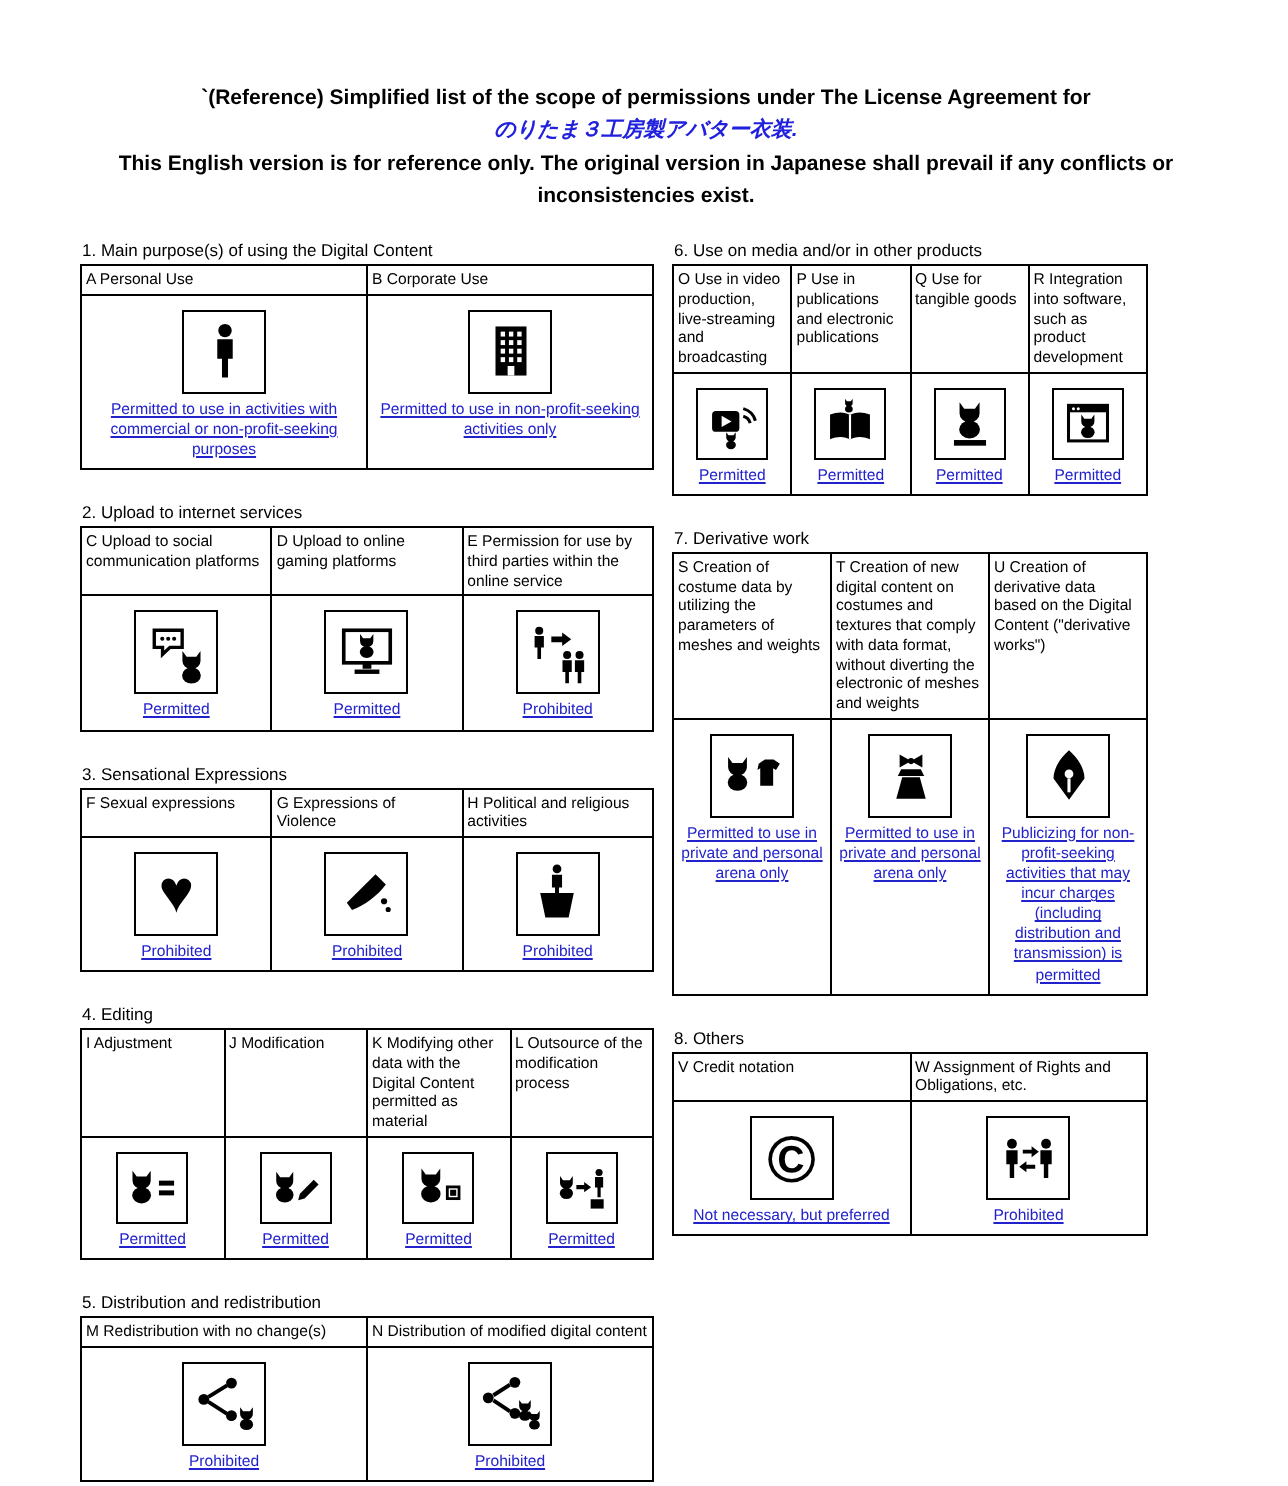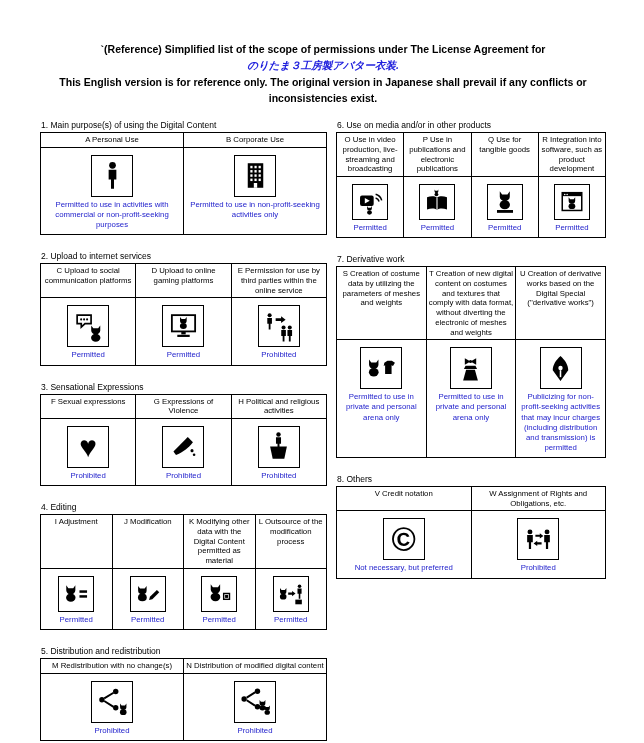--- a/index.html
+++ b/index.html
@@ -7,34 +7,34 @@
     width:644px;height:743px;background:#ffffff;overflow:hidden;
     font-family:"Liberation Sans",sans-serif;color:#000;
   }
   .page{padding:41px 38px 0 40px;}
   
   .doc-header{text-align:center;font-weight:bold;font-size:10.5px;line-height:1.55;margin-bottom:14px;}
   .h-jp{color:#2020dd;font-style:italic;}
   
   .columns{display:flex;gap:9px;align-items:flex-start;}
   .col-left{width:287px;flex:none;}
-  .col-right{width:270px;flex:none;}
+  .col-right{width:238px;flex:none;}
   .sec{margin-bottom:16px;}
   .sec-title{font-size:8.5px;margin:0 0 2px 1px;}
   table.tbl{width:100%;border-collapse:collapse;table-layout:fixed;}
   .tbl th,.tbl td{border:1px solid #000;padding:2px 2px;vertical-align:top;}
-  .tbl th{font-weight:normal;font-size:7.8px;text-align:center;line-height:1.25;}
+  .tbl th{font-weight:normal;font-size:7.8px;text-align:left;line-height:1.25;}
   .tbl td{text-align:center;}
   .iconbox{width:40px;height:40px;border:1px solid #000;margin:5px auto 3px;display:flex;align-items:center;justify-content:center;background:#fff;}
   .compact .iconbox{width:34px;height:34px;}
   .ic{width:31px;height:31px;fill:#000;display:block;}
   .compact .ic{width:26px;height:26px;}
   .txt-ic{font-weight:bold;font-size:30px;line-height:1;color:#000;}
   .big-ic{font-size:33px;}
-  .status{font-size:7.8px;line-height:1.3;color:#2222cc;padding:0 1px 2px;}
+  .status{font-size:7.8px;line-height:1.3;color:#2222cc;text-decoration:underline;padding:0 1px 2px;}
   .status-plain{font-size:7.8px;color:#555;text-decoration:none;padding:0 1px 2px;}
 </style>
 </head>
 <body>
 
 <svg width="0" height="0" style="position:absolute" aria-hidden="true">
   <defs>
     <g id="def-cat">
       <path d="M1.2 0 L2.5 1.8 H5.5 L6.8 0 V3.1 A2.8 2.5 0 0 1 1.2 3.1 Z"></path>
       <ellipse cx="4" cy="7.6" rx="2.9" ry="2.5"></ellipse>
@@ -349,21 +349,21 @@
           </table>
       </section>
 
       <section class="sec">
         <div class="sec-title">7. Derivative work</div>
         <table class="tbl">
             <tbody>
           <tr>
             <th>S Creation of costume data by utilizing the parameters of meshes and weights</th>
             <th>T Creation of new digital content on costumes and textures that comply with data format, without diverting the electronic of meshes and weights</th>
-            <th>U Creation of derivative works based on the Digital Special ("derivative works")</th>
+            <th>U Creation of derivative data based on the Digital Content ("derivative works")</th>
           </tr>
           <tr>
             <td>
               <div class="iconbox">
                 <svg class="ic" viewBox="0 0 24 24">
                   <use href="#def-cat" transform="translate(0.8,5) scale(1.3)"></use>
                   <path d="M14.2 7.6l2.4-1.6h3.4l2.4 1.6-1.5 2.5-1.1-.7v6.8h-5v-6.8l-1.1.7z"></path>
                 </svg>
               </div>
               <div class="status">Permitted to use in private and personal arena only</div>

